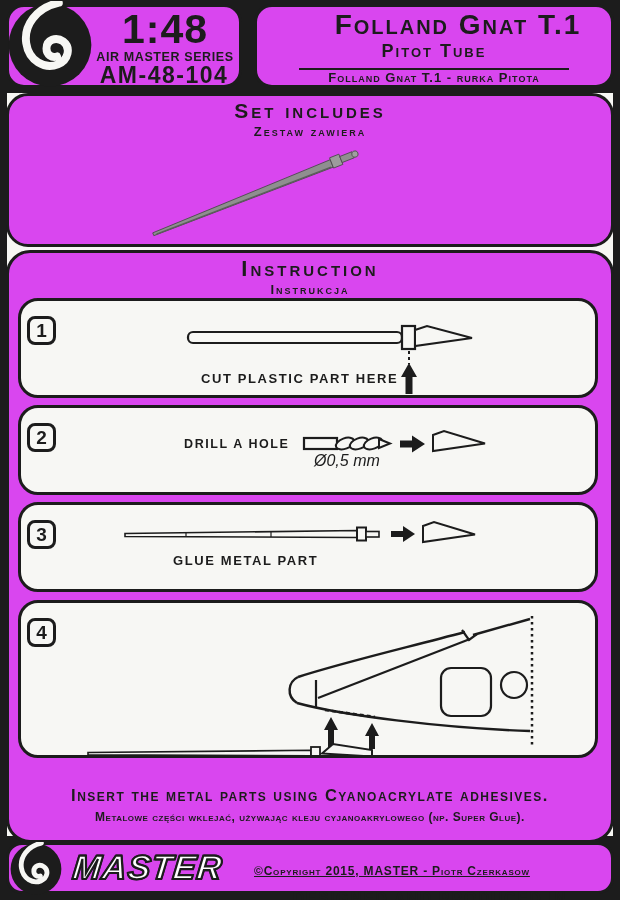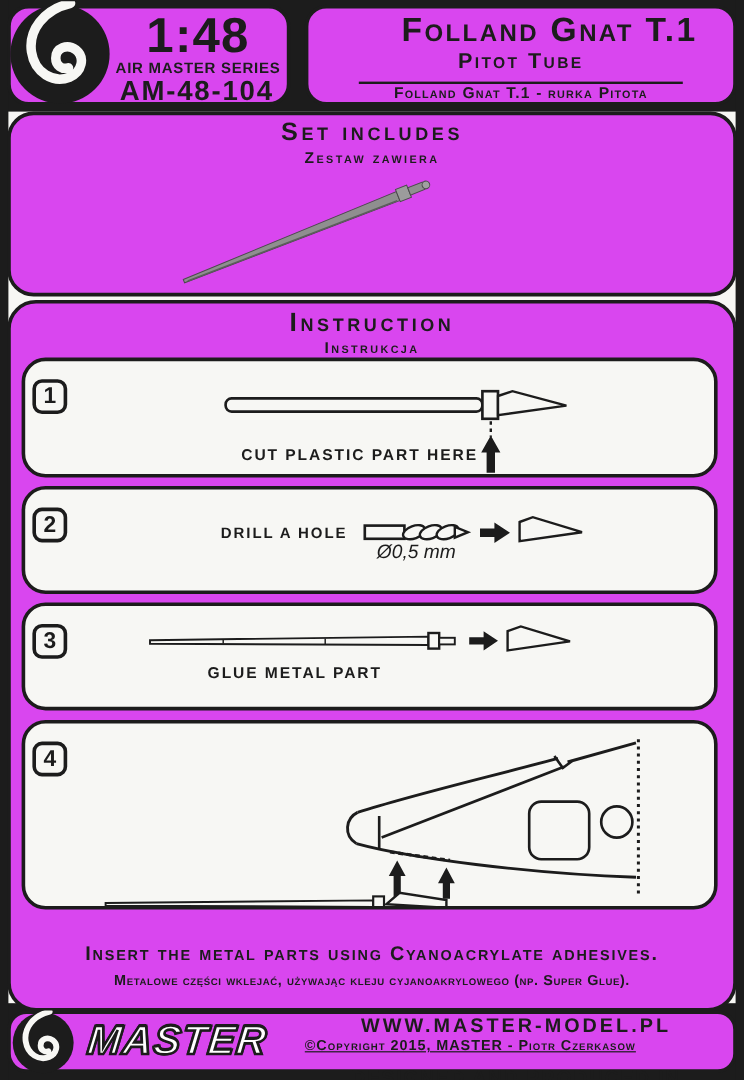--- a/index.html
+++ b/index.html
@@ -134,21 +134,20 @@
         <path d="M301,150.5 L312,141 L351,147 L351,153.5 Z" fill="#f7f7f4" stroke="#1c1c1c" stroke-width="2"></path>
       </svg>
     </div>
 
     <div class="h-title sc ctr" style="top:533px;font-size:16.5px;letter-spacing:1.5px;">Insert the metal parts using Cyanoacrylate adhesives.</div>
     <div class="h-title sc ctr" style="top:557px;font-size:12px;letter-spacing:0.5px;">Metalowe części wklejać, używając kleju cyjanoakrylowego (np. Super Glue).</div>
   </div>
 
   <div class="panel" style="left:6px;top:842px;width:608px;height:52px;border-radius:16px;z-index:2;">
     <div class="brand" style="position:absolute;left:64px;top:3px;font-size:34px;letter-spacing:1px;">MASTER</div>
-    <div style="position:absolute;left:245px;top:1px;width:352px;text-align:center;font-size:16.5px;font-weight:bold;letter-spacing:2.5px;">WWW.MASTER-MODEL.PL</div>
     <div class="sc" style="position:absolute;left:245px;top:19px;width:352px;text-align:left;font-size:12px;font-weight:bold;letter-spacing:0.8px;text-decoration:underline;">©Copyright 2015, MASTER - Piotr Czerkasow</div>
     <div style="position:absolute;left:245px;top:33px;width:352px;text-align:center;font-size:16px;font-weight:bold;letter-spacing:1.5px;margin-top:12px;">DESIGNED AND PRODUCED IN POLAND</div>
   </div>
   <svg style="left:9px;top:842px;z-index:3;" width="54" height="54" viewBox="0 0 100 100">
     <circle cx="50" cy="50" r="47" fill="#1c1c1c"></circle>
     <path d="M60,2 C34,8 20,28 23,48 C26,68 44,78 59,72 C71,67 74,53 65,46 C57,40 46,44 46,54 C46,61 52,65 58,63" fill="none" stroke="#f7f7f4" stroke-width="9" stroke-linecap="round"></path>
   </svg>
 
 </div>
 

